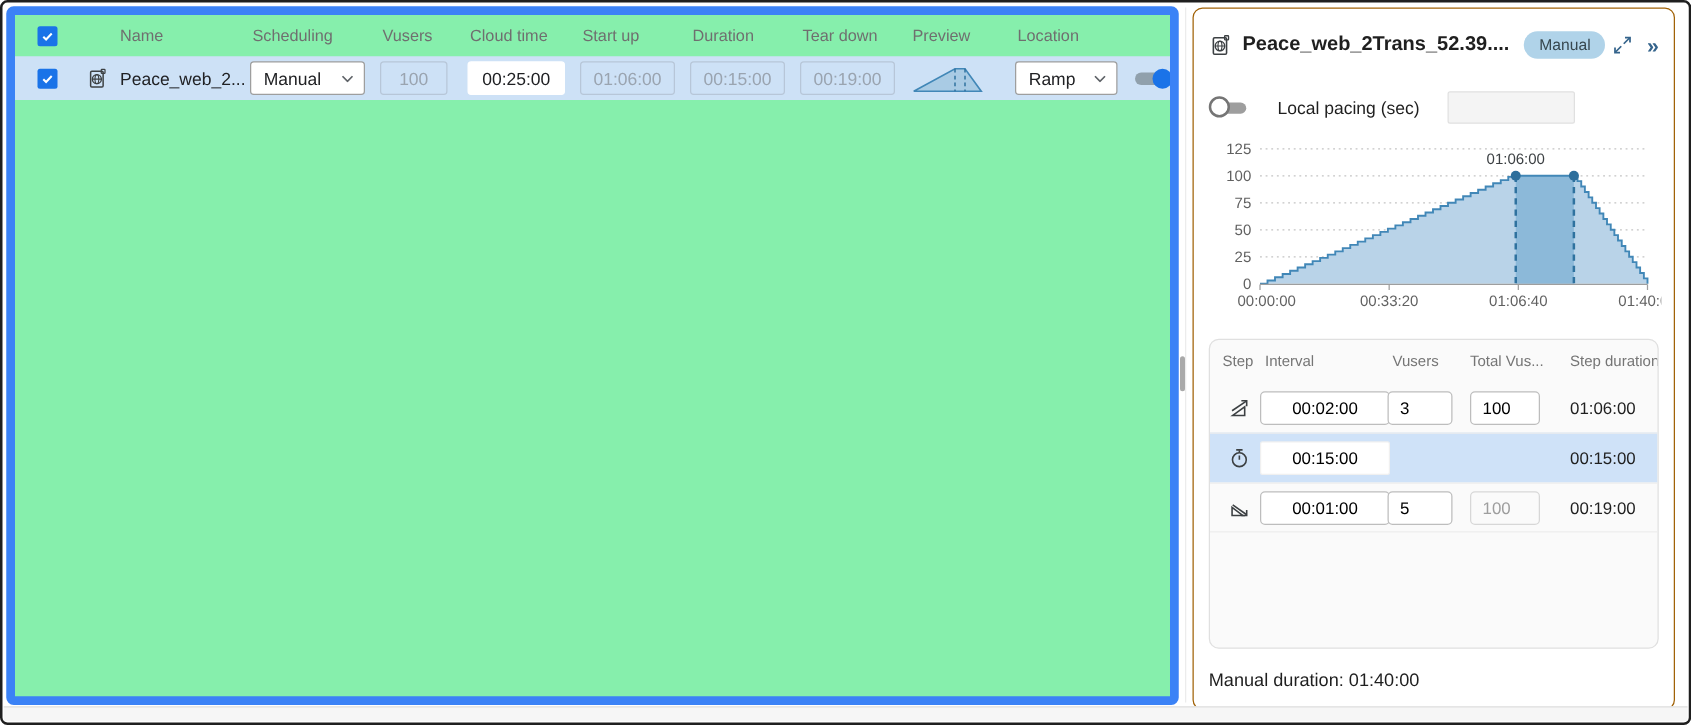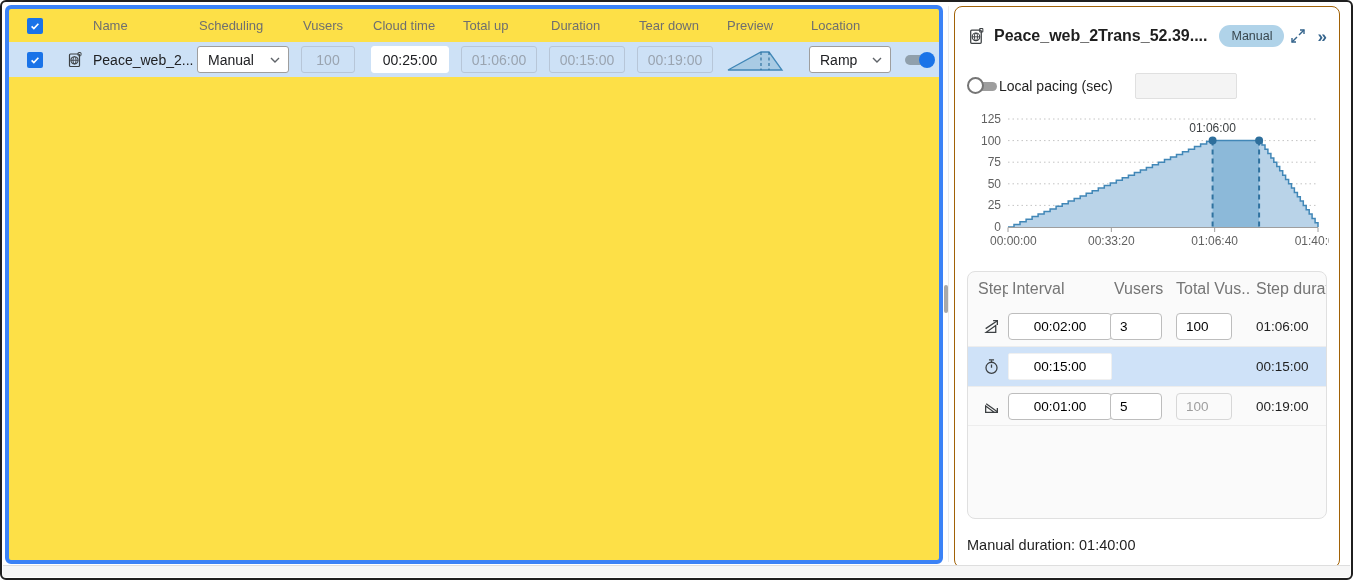--- a/index.html
+++ b/index.html
@@ -4,21 +4,21 @@
 <style>
   * { box-sizing: border-box; margin: 0; padding: 0; }
   html,body { background:#fff; }
   body { font-family: "Liberation Sans", "DejaVu Sans", sans-serif; color:#202124; }
 
   .frame { position:relative; width:1353px; height:580px; border:2px solid #1f1f1f;
            border-radius:6px; background:#fff; overflow:hidden; }
 
   
   .left-card { position:absolute; left:3px; top:3px; width:938px; height:559px;
-               background:#fde047; border:4px solid #3b82f6; border-radius:6px; overflow:hidden; }
+               background:#86efac; border:7px solid #3b82f6; border-radius:6px; overflow:hidden; }
   .lrow { display:grid; align-items:center;
           grid-template-columns:46px 34px 106px 104px 70px 90px 88px 88px 88px 84px 88px 1fr; }
   .lhead { height:33px; }
   .lhead .hlabel { color:#6f6f6f; font-size:13px; padding-left:4px; }
   .ldata { height:35px; background:#cde1f6; }
 
   .checkbox { width:16px; height:16px; border-radius:2px; background:#1a73e8;
               margin-left:18px; display:flex; align-items:center; justify-content:center; cursor:pointer; }
 
   .name-text { font-size:14px; color:#202124; padding-left:4px; white-space:nowrap; overflow:hidden; }
@@ -54,32 +54,32 @@
   .badge { margin-left:12px; background:#b0d3e9; color:#37474f; font-size:12.5px;
            padding:4px 12px; border-radius:13px; }
   .header-icons { margin-left:auto; display:flex; align-items:center; gap:12px; }
   .chevrons { font-size:17px; color:#35648c; line-height:1; cursor:pointer; font-weight:700; }
 
   .pacing-row { display:flex; align-items:center; margin-top:24px; height:26px; }
   .switch-off { position:relative; width:32px; height:18px; cursor:pointer; }
   .switch-off .track { position:absolute; left:4px; top:5px; width:26px; height:9px; border-radius:5px; background:#9e9e9e; }
   .switch-off .thumb { position:absolute; left:0; top:0; width:17px; height:17px; border-radius:50%;
                        background:#fff; border:2px solid #757575; }
-  .pacing-label { font-size:14px; margin-left:0; color:#1f1f1f; }
+  .pacing-label { font-size:14px; margin-left:23px; color:#1f1f1f; }
   .pacing-input { margin-left:22px; width:102px; height:26px; background:#f4f4f4;
                   border:1px solid #e0e0e0; border-radius:2px; }
 
   .chart-wrap { margin-top:10px; }
 
   
   .steps-card { margin-top:12px; height:248px; border:1px solid #e0e0e0; border-radius:8px;
                 background:#fafafa; overflow:hidden; }
   .srow { display:grid; grid-template-columns:34px 102px 66px 74px auto; align-items:center; padding-left:6px; }
   .shead { height:34px; }
-  .shead span { color:#757575; font-size:16px; white-space:nowrap; overflow:hidden; }
+  .shead span { color:#757575; font-size:12px; white-space:nowrap; overflow:hidden; }
   .sdata { height:40px; }
   .sdata.selected { background:#cfe2f8; }
   .sdata + .sdata { border-top:1px solid #ededed; }
   .sdata:last-of-type { border-bottom:1px solid #ededed; }
 
   .sinput { height:27px; border-radius:4px; font-size:13.5px; background:#fff;
             border:1px solid #bdbdbd; font-family:"Liberation Sans","DejaVu Sans",sans-serif; }
   .s-interval { width:104px; text-align:center; }
   .s-vusers   { width:52px; padding-left:9px; }
   .s-total    { width:56px; padding-left:9px; }
@@ -108,21 +108,21 @@
       <div class="checkbox">
         <svg width="12" height="12" viewBox="0 0 16 16">
           <polyline points="3.5,8.5 6.5,11.5 12.5,5" fill="none" stroke="#fff" stroke-width="2.2"></polyline>
         </svg>
       </div>
       <span></span>
       <span class="hlabel">Name</span>
       <span class="hlabel">Scheduling</span>
       <span class="hlabel">Vusers</span>
       <span class="hlabel">Cloud time</span>
-      <span class="hlabel">Total up</span>
+      <span class="hlabel">Start up</span>
       <span class="hlabel">Duration</span>
       <span class="hlabel">Tear down</span>
       <span class="hlabel">Preview</span>
       <span class="hlabel">Location</span>
       <span></span>
     </div>
 
     <div class="lrow ldata">
       <div class="checkbox">
         <svg width="12" height="12" viewBox="0 0 16 16">

